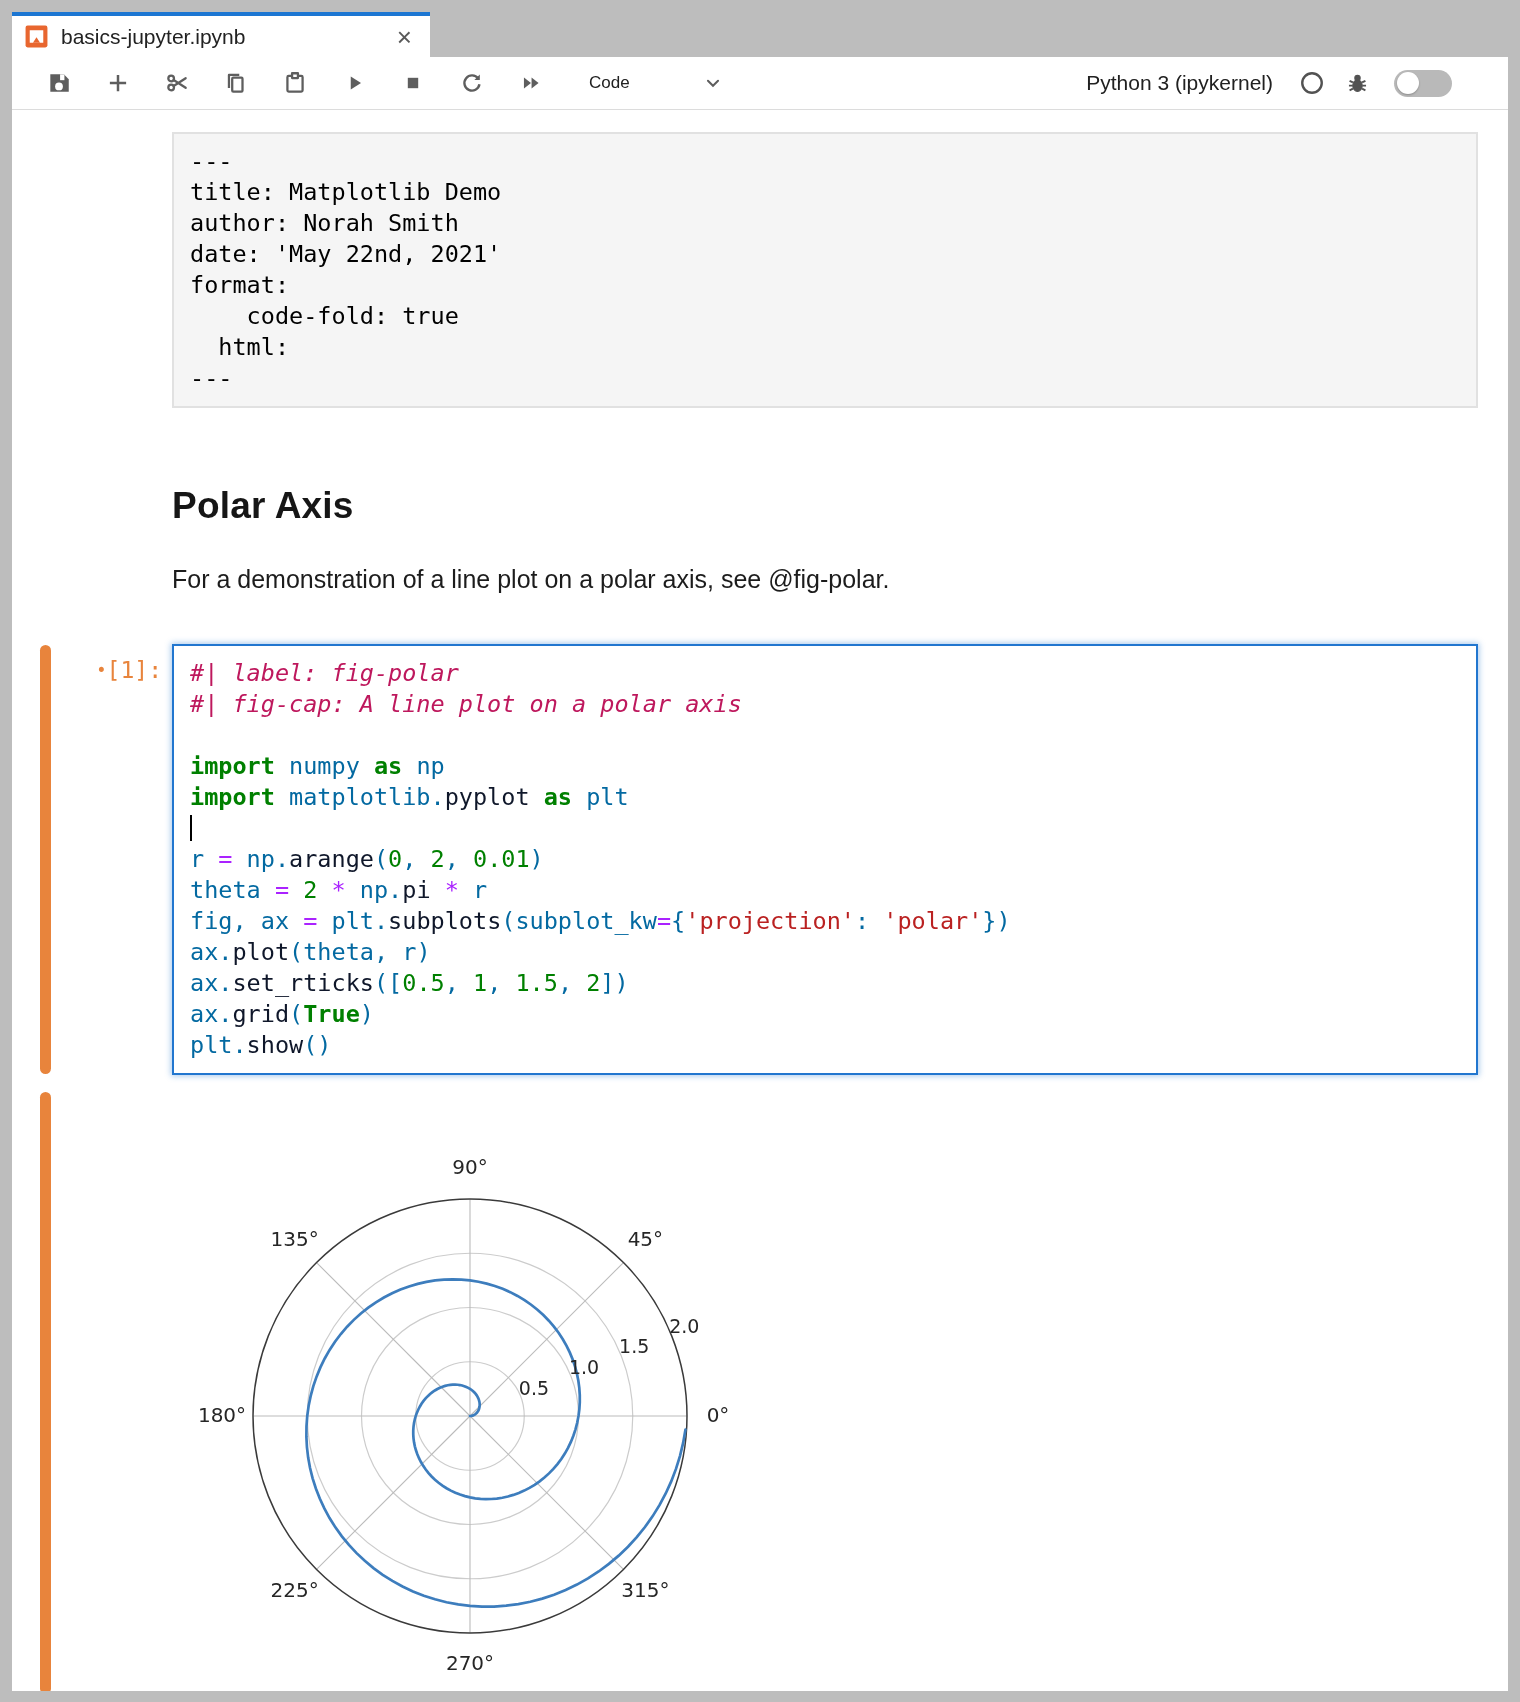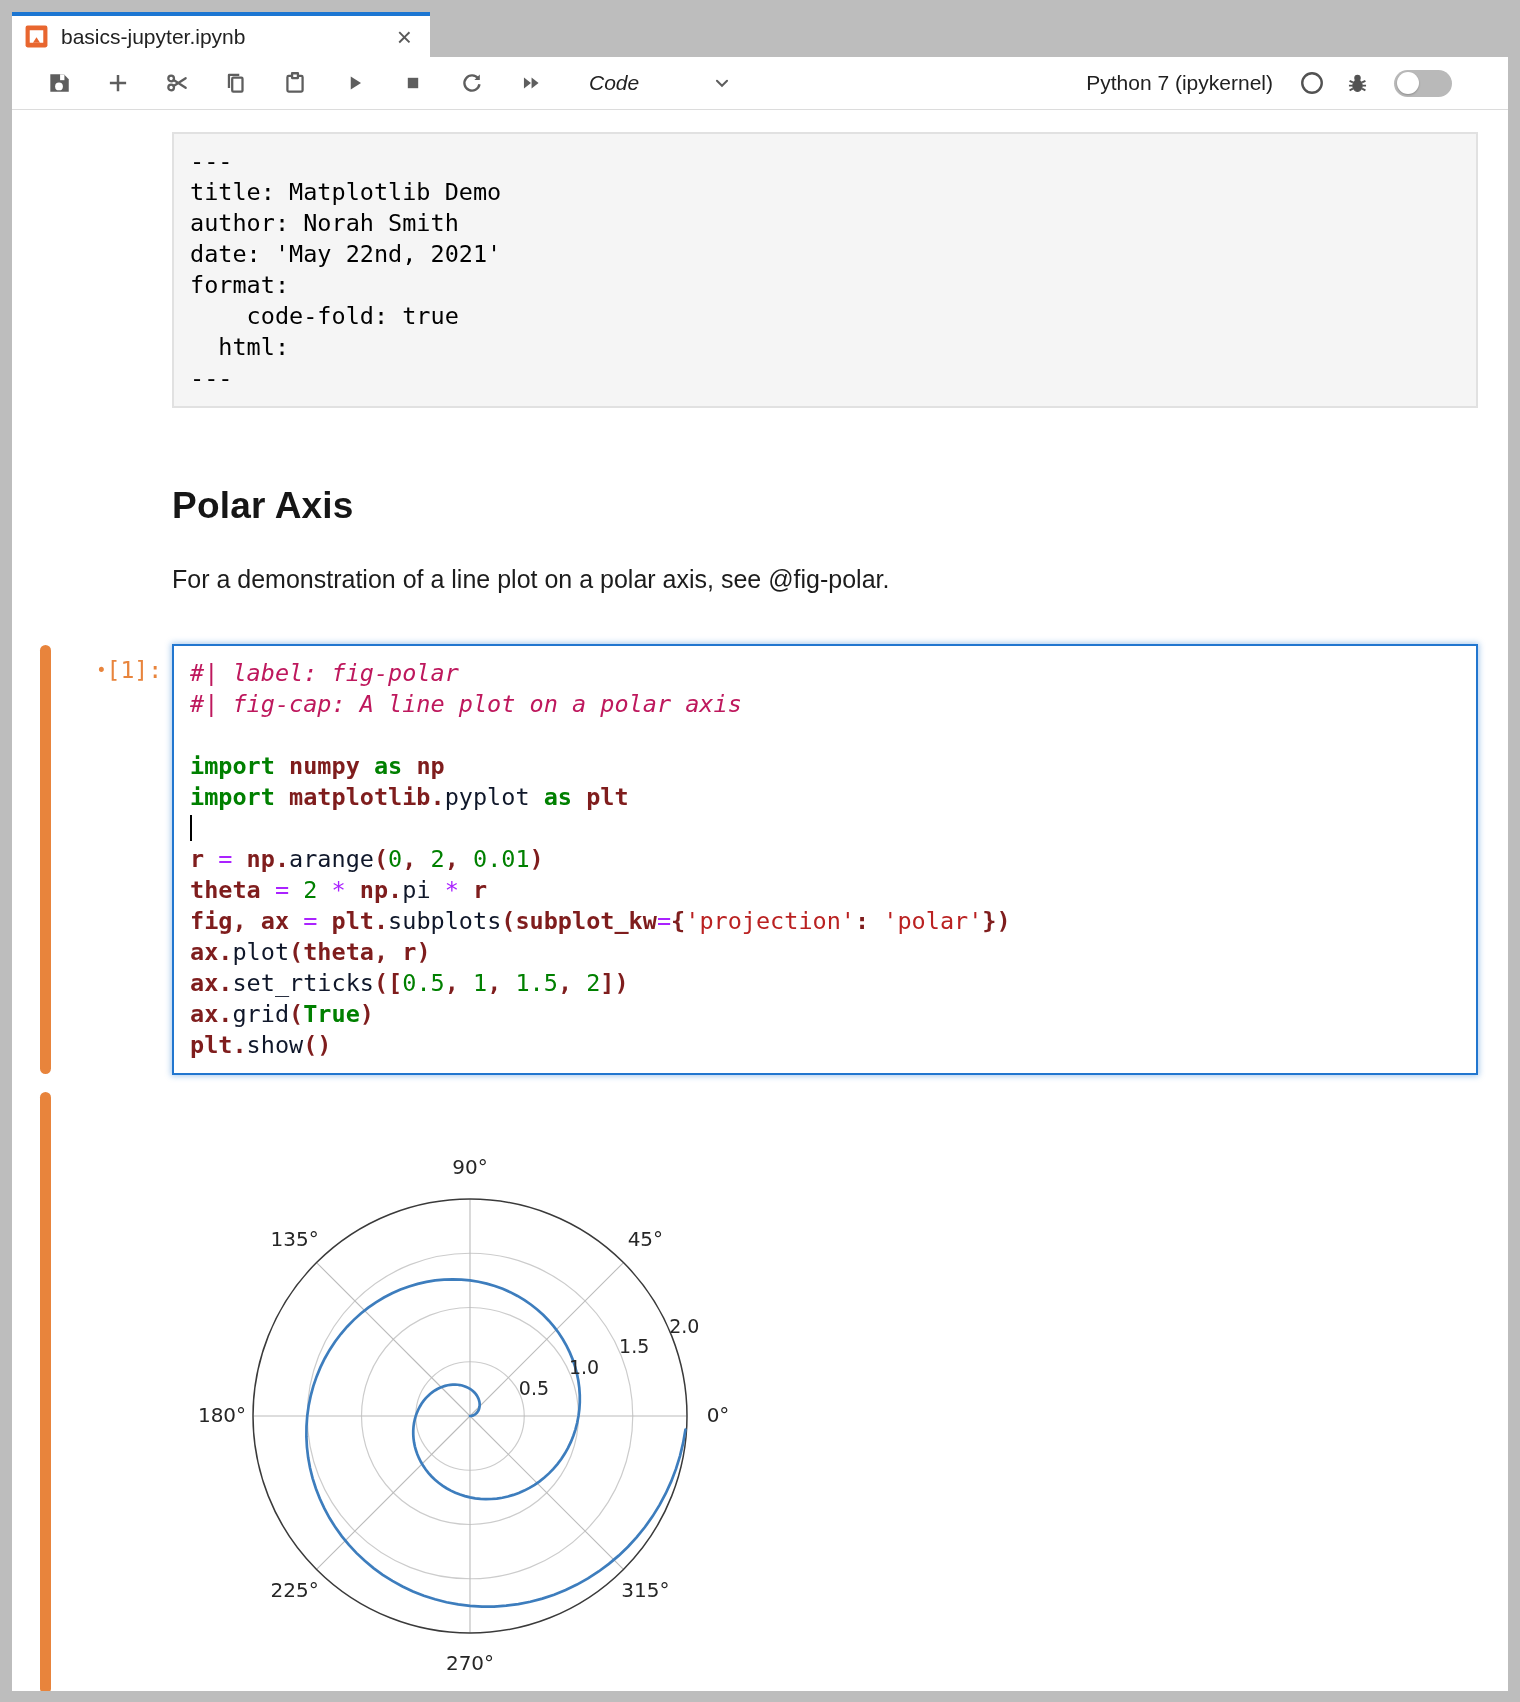--- a/index.html
+++ b/index.html
@@ -12,21 +12,21 @@
   .tab { width:418px; background:#ffffff; border-top:4px solid #1c76d2; display:flex; align-items:center; padding:0 14px 0 12px; }
   .tab-icon { width:25px; height:25px; flex:none; }
   .tab-title { flex:1; font-size:21px; color:#222; margin-left:12px; white-space:nowrap; overflow:hidden; }
   .tab-close { flex:none; color:#595959; font-size:26px; line-height:1; cursor:pointer; padding:0 4px; }
 
   
   .toolbar { height:53px; background:#ffffff; border-bottom:1px solid #dcdcdc; display:flex; align-items:center; padding:0 56px 0 34px; flex:none; }
   .tb-btn { width:26px; height:26px; margin-right:33px; color:#5e5e5e; display:flex; align-items:center; justify-content:center; cursor:pointer; flex:none; }
   .tb-btn svg { width:26px; height:26px; }
   .mode-select { display:flex; align-items:center; margin-left:12px; cursor:pointer; }
-  .mode-label { font-size:21px; color:#212121;font-style:italic; }
+  .mode-label { font-size:17px; color:#212121; }
   .mode-chevron { margin-left:72px; color:#5e5e5e; }
   .tb-spacer { flex:1; }
   .kernel-name { font-size:21px; color:#212121; cursor:pointer; }
   .kernel-status { width:26px; height:26px; margin-left:26px; color:#525252; cursor:pointer; }
   .bug { width:25px; height:25px; margin-left:20px; color:#525252; cursor:pointer; }
   .toggle { width:58px; height:27px; background:#b9b9b9; border-radius:14px; margin-left:24px; position:relative; cursor:pointer; flex:none; }
   .toggle .knob { position:absolute; left:3px; top:2.5px; width:22px; height:22px; border-radius:50%; background:#ffffff; box-shadow:0 1px 2px rgba(0,0,0,.25); }
 
   
   .content { flex:1; background:#ffffff; padding:22px 30px 0 0; overflow:hidden; }
@@ -46,21 +46,21 @@
   .code-row { margin-top:50px; }
   .code-cell { flex:1; background:#ffffff; border:2px solid #2176cf; box-shadow:0 0 6px 1px rgba(33,118,207,.4); padding:12px 16px; cursor:text; }
   .cl { min-height:31px; }
 
   .tk-cm  { color:#be185d; font-style:italic; }
   .tk-kw  { color:#008000; font-weight:bold; }
   .tk-prop{ color:#0f172a; }
   .tk-num { color:#008000; }
   .tk-str { color:#ba2121; }
   .tk-op  { color:#aa22ff; }
-  .tk-p   { color:#7f1d1d;font-weight:bold; }
+  .tk-p   { color:#0369a1; }
   .caret  { display:inline-block; width:0; height:26px; border-left:2px solid #000; vertical-align:-5px; }
 
   .output-row { margin-top:16px; }
   .figure-wrap { padding-left:24px; }
   .polar-label { font-family:"DejaVu Sans", sans-serif; fill:#262626; }
 </style>
 </head>
 <body>
 
 <div class="frame">
@@ -131,21 +131,21 @@
           <path d="M12.5 7L19 12L12.5 17z" fill="currentColor"></path>
         </svg>
     </span>
     <span class="mode-select">
       <span class="mode-label">Code</span>
       <svg class="mode-chevron" width="22" height="22" viewBox="0 0 24 24" fill="none" stroke="currentColor" stroke-width="2.2" stroke-linecap="round">
           <path d="M6.5 9.5l5.5 5.5 5.5-5.5"></path>
         </svg>
     </span>
     <span class="tb-spacer"></span>
-    <span class="kernel-name">Python 7 (ipykernel)</span>
+    <span class="kernel-name">Python 3 (ipykernel)</span>
     <svg class="kernel-status" viewBox="0 0 24 24" fill="none" stroke="currentColor" stroke-width="2.2">
         <circle cx="12" cy="12" r="9"></circle>
       </svg>
     <svg class="bug" viewBox="0 0 24 24" fill="currentColor" stroke="currentColor">
       <ellipse cx="12" cy="14" rx="4.6" ry="5.6"></ellipse>
         <circle cx="12" cy="6.8" r="2.6"></circle>
       <path d="M7.6 11L4.4 9.4M7.3 14H3.8M7.6 17l-3.2 1.6M16.4 11l3.2-1.6M16.7 14h3.5M16.4 17l3.2 1.6" stroke-width="1.8" fill="none"></path>
     </svg>
     <span class="toggle">
         <span class="knob"></span>

